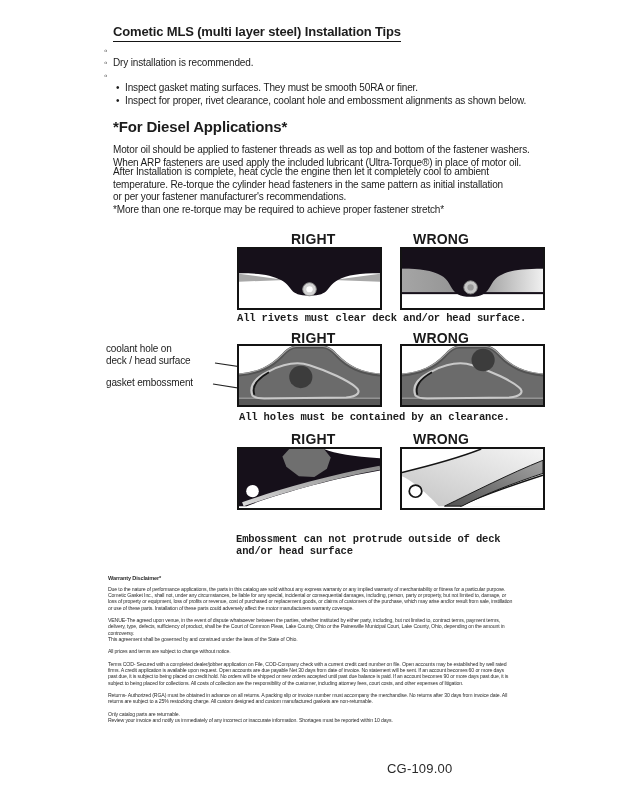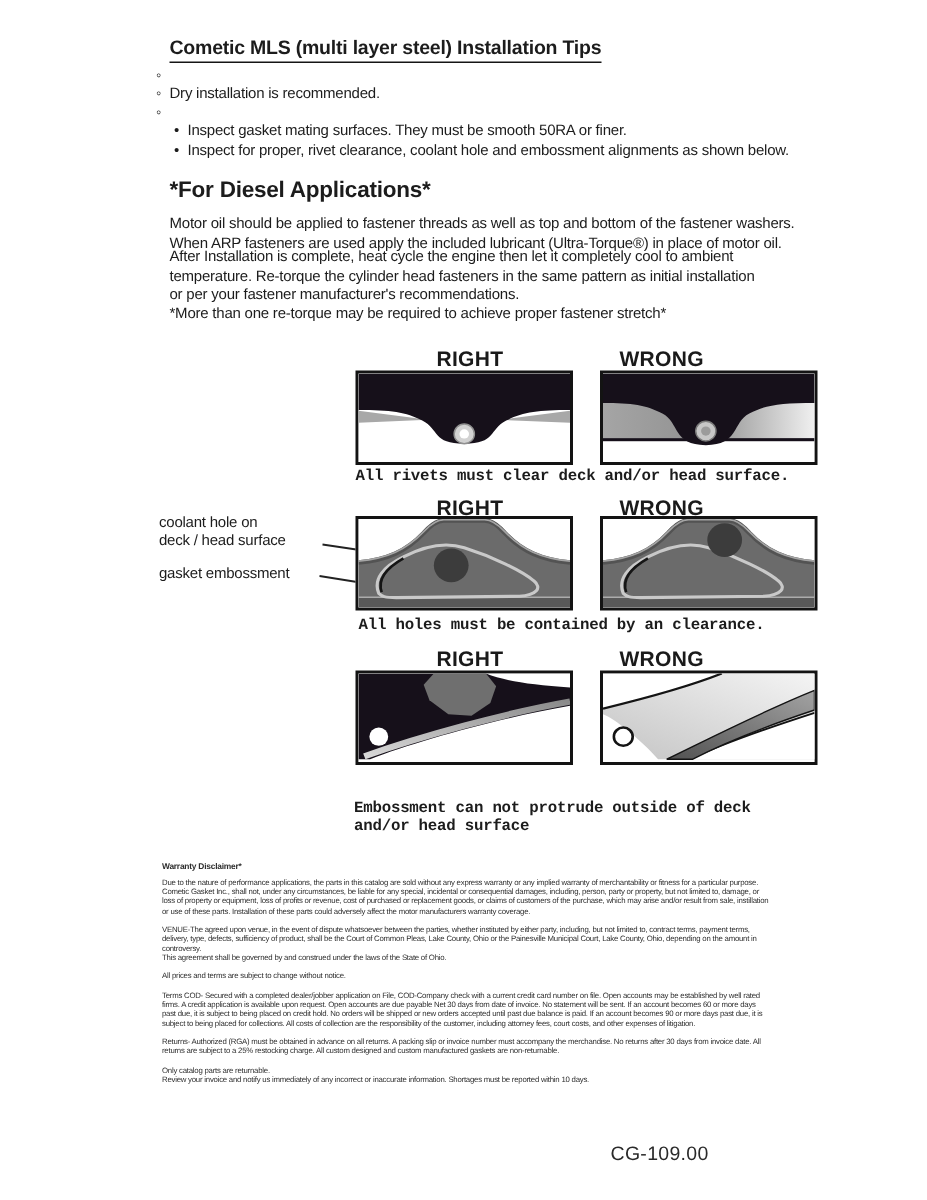--- a/index.html
+++ b/index.html
@@ -32,21 +32,21 @@
 
   .caption { font-size:10.5px; font-weight:bold; line-height:12px;font-family:Liberation Mono, monospace; }
 
   .anno { font-size:10px; line-height:11.5px; text-align:left; width:108px; }
   .ptr { pointer-events:none; }
 
   .disc { left:108px; top:575px; width:406px; color:#2e2e2e; }
   .disc-h { font-size:5.6px; font-weight:bold; margin-bottom:4.5px; }
   .disc-p { font-size:5.2px; line-height:6.35px; margin-bottom:6px; }
 
-  .doccode { left:387px; top:761px; font-size:13px; color:#2a2a2a; letter-spacing:0.2px;margin-left:20px; }
+  .doccode { left:387px; top:761px; font-size:13px; color:#2a2a2a; letter-spacing:0.2px; }
 </style>
 </head>
 <body>
 
 <h1 class="abs title">Cometic MLS (multi layer steel) Installation Tips</h1>
 
 <div class="abs intro">
   <div class="row">
     <span class="glyph">◦</span>
   </div>

